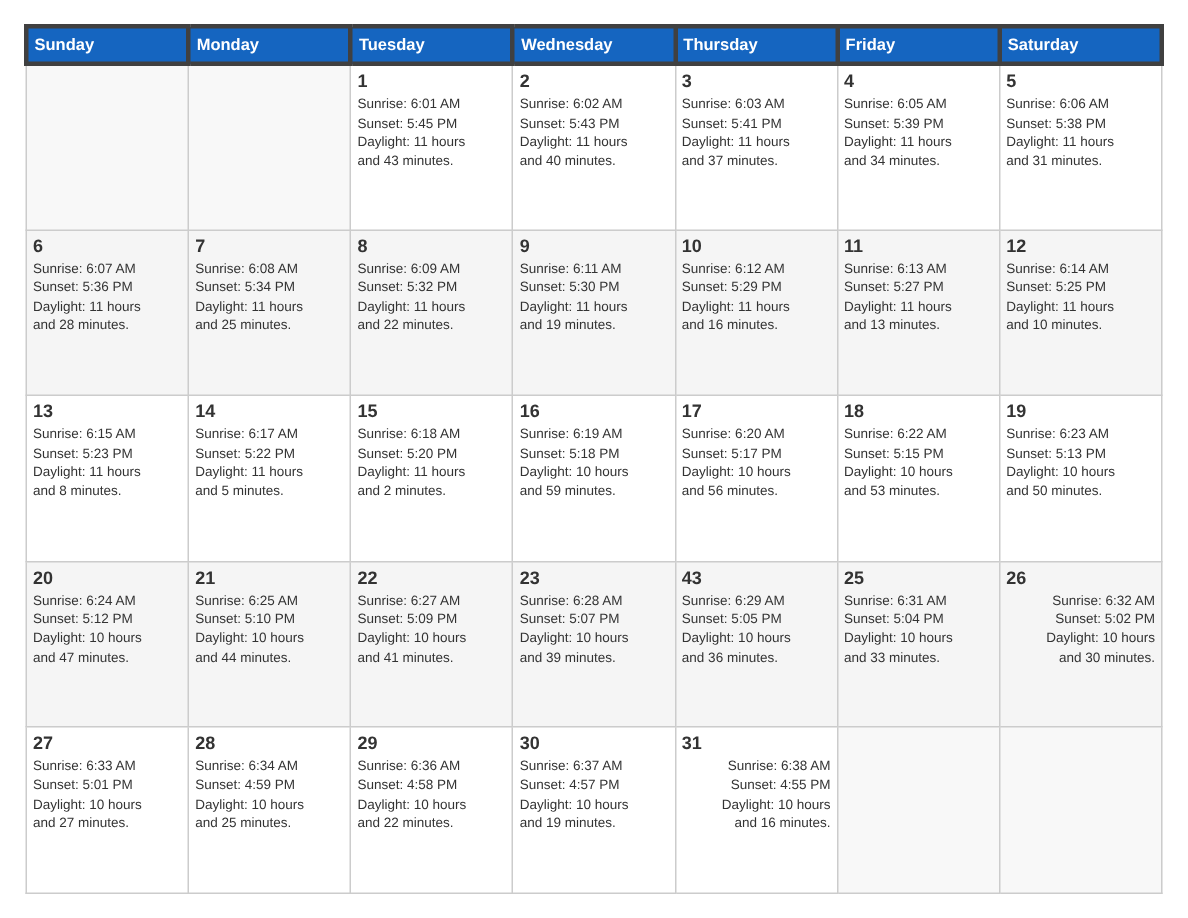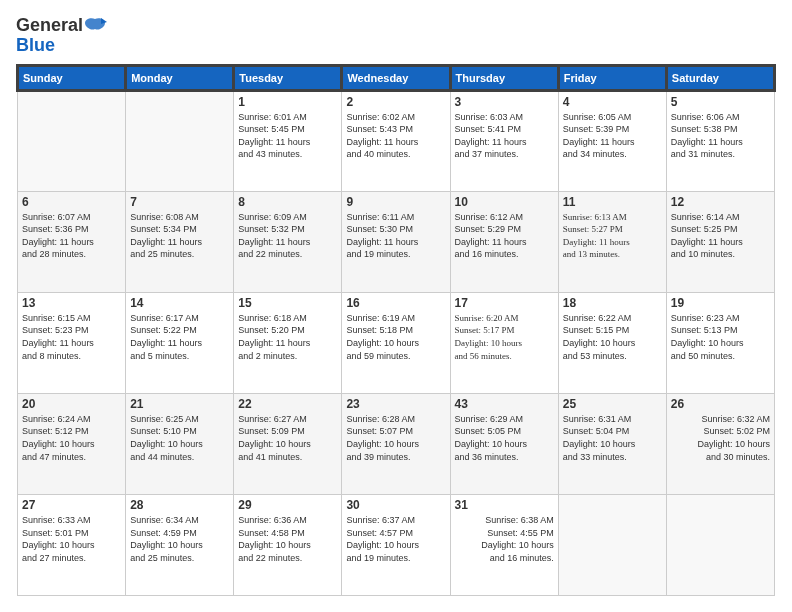--- a/index.html
+++ b/index.html
@@ -84,38 +84,20 @@
       background: #f5f5f5;
     }
     tr:nth-child(even) td.empty {
       background: #f0f0f0;
     }
   </style>
 </head>
 <body>
 
 <div class="page">
-  <div class="header">
-    <div class="logo">
-    <div style="display:flex;flex-direction:column;line-height:1.1;">
-      <div style="display:flex;align-items:center;gap:2px;">
-        <span style="font-size:18px;font-weight:bold;color:#333;">General</span>
-        <svg width="22" height="18" viewBox="0 0 22 18">
-          <path d="M10 2 C14 0, 20 2, 20 6 C20 10, 14 14, 10 12 C6 14, 0 10, 0 6 C0 2, 6 0, 10 2Z" fill="#1565c0" opacity="0.8"></path>
-          <path d="M16 1 L22 5 L16 7Z" fill="#1565c0"></path>
-        </svg>
-      </div>
-      <span style="font-size:18px;font-weight:bold;color:#1565c0;">Blue</span>
-    </div>
-  </div>
-    <div class="title-block">
-      <div class="month-title"></div>
-      <div class="location"></div>
-    </div>
-  </div>
 
   <table class="calendar">
     <thead>
       <tr>
       <th>Sunday</th>
           <th>Monday</th>
           <th>Tuesday</th>
           <th>Wednesday</th>
           <th>Thursday</th>
           <th>Friday</th>
@@ -193,21 +175,21 @@
           </td>
           <td>
             <span class="day-number">10</span>
             <div class="day-info" style="white-space: pre-line;">Sunrise: 6:12 AM
 Sunset: 5:29 PM
 Daylight: 11 hours
 and 16 minutes.</div>
           </td>
           <td>
             <span class="day-number">11</span>
-            <div class="day-info" style="white-space: pre-line; font-family: Liberation Serif, serif;">Sunrise: 6:13 AM
+            <div class="day-info" style="white-space: pre-line;">Sunrise: 6:13 AM
 Sunset: 5:27 PM
 Daylight: 11 hours
 and 13 minutes.</div>
           </td>
           <td>
             <span class="day-number">12</span>
             <div class="day-info" style="white-space: pre-line;">Sunrise: 6:14 AM
 Sunset: 5:25 PM
 Daylight: 11 hours
 and 10 minutes.</div>
@@ -237,21 +219,21 @@
           </td>
           <td>
             <span class="day-number">16</span>
             <div class="day-info" style="white-space: pre-line;">Sunrise: 6:19 AM
 Sunset: 5:18 PM
 Daylight: 10 hours
 and 59 minutes.</div>
           </td>
           <td>
             <span class="day-number">17</span>
-            <div class="day-info" style="white-space: pre-line; font-family: Liberation Serif, serif;">Sunrise: 6:20 AM
+            <div class="day-info" style="white-space: pre-line;">Sunrise: 6:20 AM
 Sunset: 5:17 PM
 Daylight: 10 hours
 and 56 minutes.</div>
           </td>
           <td>
             <span class="day-number">18</span>
             <div class="day-info" style="white-space: pre-line;">Sunrise: 6:22 AM
 Sunset: 5:15 PM
 Daylight: 10 hours
 and 53 minutes.</div>

